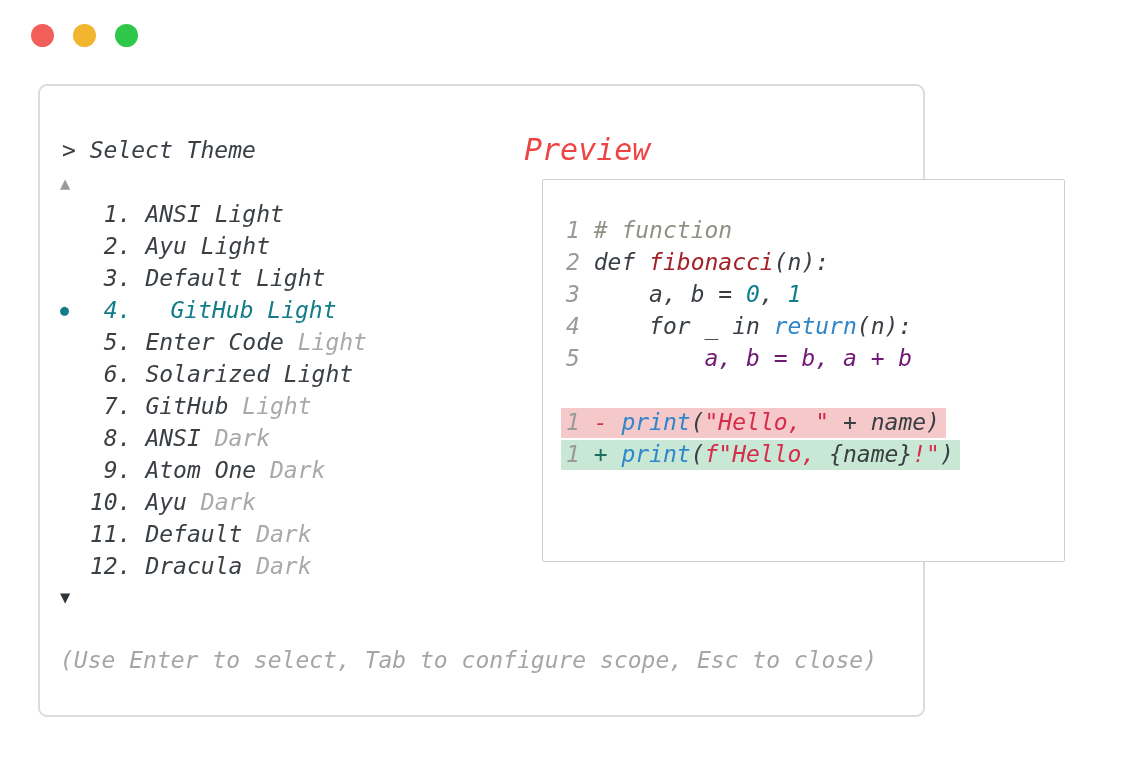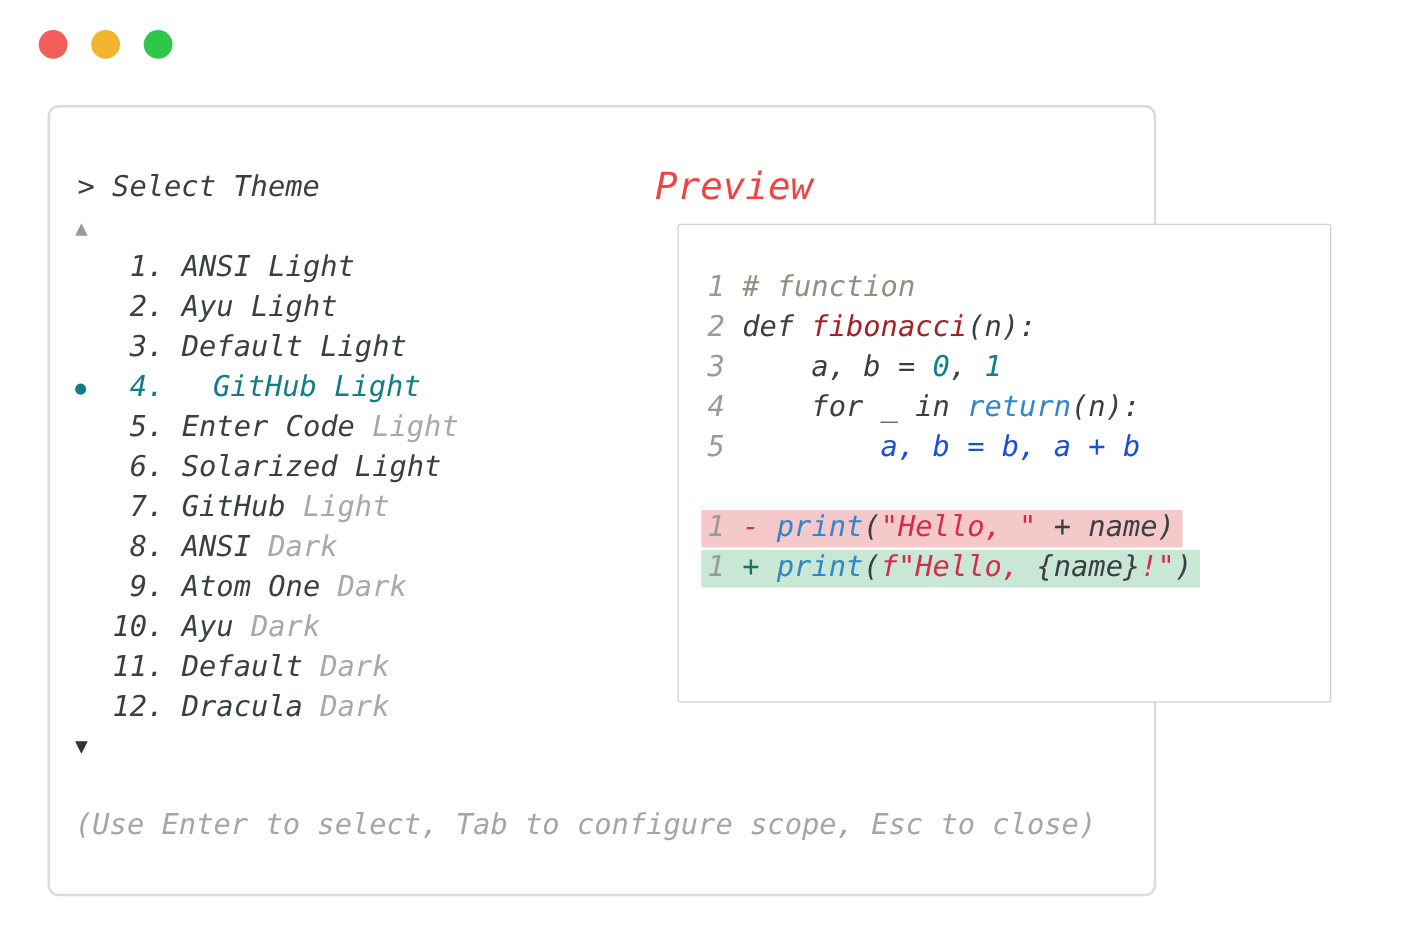--- a/index.html
+++ b/index.html
@@ -154,21 +154,21 @@
           <div class="code-row">
             <span class="code-inner"><span style="color: rgb(154, 154, 154);">2 </span><span style="color: rgb(58, 63, 68);">def </span><span style="color: rgb(163, 33, 39);">fibonacci</span><span style="color: rgb(58, 63, 68);">(n):</span></span>
           </div>
           <div class="code-row">
             <span class="code-inner"><span style="color: rgb(154, 154, 154);">3 </span><span style="color: rgb(58, 63, 68);">    a, b = </span><span style="color: rgb(14, 127, 140);">0</span><span style="color: rgb(58, 63, 68);">, </span><span style="color: rgb(14, 127, 140);">1</span></span>
           </div>
           <div class="code-row">
             <span class="code-inner"><span style="color: rgb(154, 154, 154);">4 </span><span style="color: rgb(58, 63, 68);">    for _ in </span><span style="color: rgb(47, 134, 201);">return</span><span style="color: rgb(58, 63, 68);">(n):</span></span>
           </div>
           <div class="code-row">
-            <span class="code-inner"><span style="color: rgb(154, 154, 154);">5 </span><span style="color: #1d4ed8;">        a, b = b, a + b</span></span>
+            <span class="code-inner"><span style="color: rgb(154, 154, 154);">5 </span><span style="color: #701a75;">        a, b = b, a + b</span></span>
           </div>
           <div class="code-row">
             <span class="code-inner"></span>
           </div>
           <div class="code-row">
             <span class="code-inner" style="background: rgb(245, 201, 201);"><span style="color: rgb(154, 154, 154);">1 </span><span style="color: rgb(196, 58, 73);">- </span><span style="color: rgb(47, 134, 201);">print</span><span style="color: rgb(58, 63, 68);">(</span><span style="color: rgb(214, 43, 73);">"Hello, "</span><span style="color: rgb(58, 63, 68);"> + name)</span></span>
           </div>
           <div class="code-row">
             <span class="code-inner" style="background: rgb(201, 231, 213);"><span style="color: rgb(154, 154, 154);">1 </span><span style="color: rgb(29, 111, 95);">+ </span><span style="color: rgb(47, 134, 201);">print</span><span style="color: rgb(58, 63, 68);">(</span><span style="color: rgb(214, 43, 73);">f"Hello, </span><span style="color: rgb(58, 63, 68);">{name}</span><span style="color: rgb(214, 43, 73);">!"</span><span style="color: rgb(58, 63, 68);">)</span></span>
           </div>

